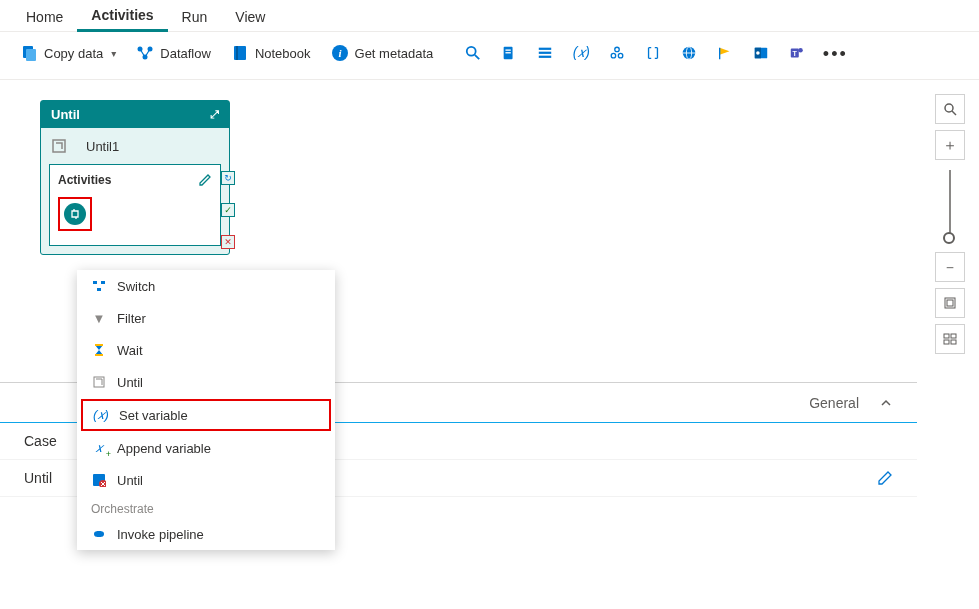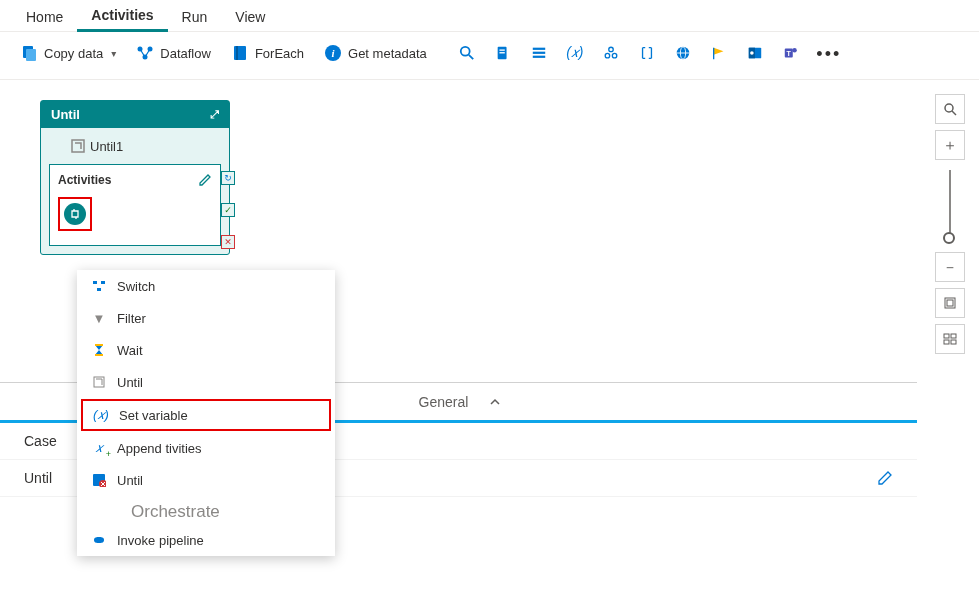--- a/index.html
+++ b/index.html
@@ -82,23 +82,22 @@
     display: flex;
     justify-content: space-between;
     align-items: center;
     font-weight: 600;
     font-size: 13px;
   }
   .until-header .expand { font-size: 11px; cursor: pointer; }
   .until-name-row {
     display: flex;
     align-items: center;
-    gap: 4px;
+    gap: 19px;
     padding: 10px 10px;
-    margin-left: 19px;
   }
   .until-name-row .loop-icon {
     width: 16px; height: 16px;
     color: #8a8886;
   }
   .activities-panel {
     margin: 0 8px 8px 8px;
     background: #ffffff;
     border: 1px solid #038387;
     padding: 8px;
@@ -183,42 +182,41 @@
     align-items:center; justify-content:center;
     font-size: 13px;
   }
   .menu-item.highlighted {
     border: 2px solid #e60000;
     margin: 1px 4px;
     padding: 6px 10px;
   }
   .menu-section {
     padding: 6px 14px 2px 14px;
-    font-size: 17px;
+    font-size: 12px;
     color: #8a8886;
-    margin-left: 40px;
   }
 
   
   .properties {
     position: absolute;
     left: 0;
     bottom: 0;
     width: 917px;
     height: 227px;
     border-top: 1px solid #d1d1d1;
     background: #ffffff;
   }
   .prop-tabs {
     display: flex;
     align-items: center;
     padding: 0 16px;
-    border-bottom: 3px solid #0ea5e9;
+    border-bottom: 1px solid #0ea5e9;
     height: 40px;
-    justify-content: center;
+    justify-content: flex-end;
   }
   .prop-tabs .tabset { display:flex; align-items:center; }
   .prop-tab {
     padding: 10px 12px;
     font-size: 14px;
     color: #605e5c;
     cursor: pointer;
   }
   .prop-collapse { color:#605e5c; cursor:pointer; padding: 0 8px; }
 
@@ -312,21 +310,21 @@
     </span>
     <span>Dataflow</span>
   </div>
   <div class="toolbar-item">
     <span class="icon">
       <svg width="18" height="18" viewBox="0 0 18 18">
           <rect x="3" y="2" width="12" height="14" rx="1" fill="#0078d4"></rect>
           <rect x="5" y="2" width="2" height="14" fill="#005a9e"></rect>
         </svg>
     </span>
-    <span>ForEach</span>
+    <span>Notebook</span>
   </div>
   <div class="toolbar-item">
     <span class="icon">
       <svg width="18" height="18" viewBox="0 0 18 18">
           <circle cx="9" cy="9" r="8" fill="#0078d4"></circle>
           <text x="9" y="13" text-anchor="middle" fill="#fff" font-size="11" font-family="Segoe UI" font-style="italic" font-weight="bold">i</text>
         </svg>
     </span>
     <span>Get metadata</span>
   </div>
@@ -472,21 +470,21 @@
         </svg>
     </span>
     <span>Until</span>
   </div>
   <div class="menu-item highlighted">
     <span class="mi-icon" style="color:#0078d4;font-style:italic;">(𝑥)</span>
     <span>Set variable</span>
   </div>
   <div class="menu-item">
     <span class="mi-icon" style="color:#0078d4;font-style:italic;position:relative;">𝑥<span style="position:absolute;right:-4px;bottom:-3px;color:#107c10;font-size:9px;font-style:normal;">+</span></span>
-    <span>Append tivities</span>
+    <span>Append variable</span>
   </div>
   <div class="menu-item">
     <span class="mi-icon">
       <svg width="14" height="14" viewBox="0 0 14 14">
           <rect x="1" y="1" width="12" height="12" rx="1" fill="#0078d4"></rect>
           <circle cx="11" cy="11" r="4" fill="#d13438"></circle>
           <path d="M9 9l4 4M13 9l-4 4" stroke="#fff" stroke-width="1"></path>
         </svg>
     </span>
     <span>Until</span>

